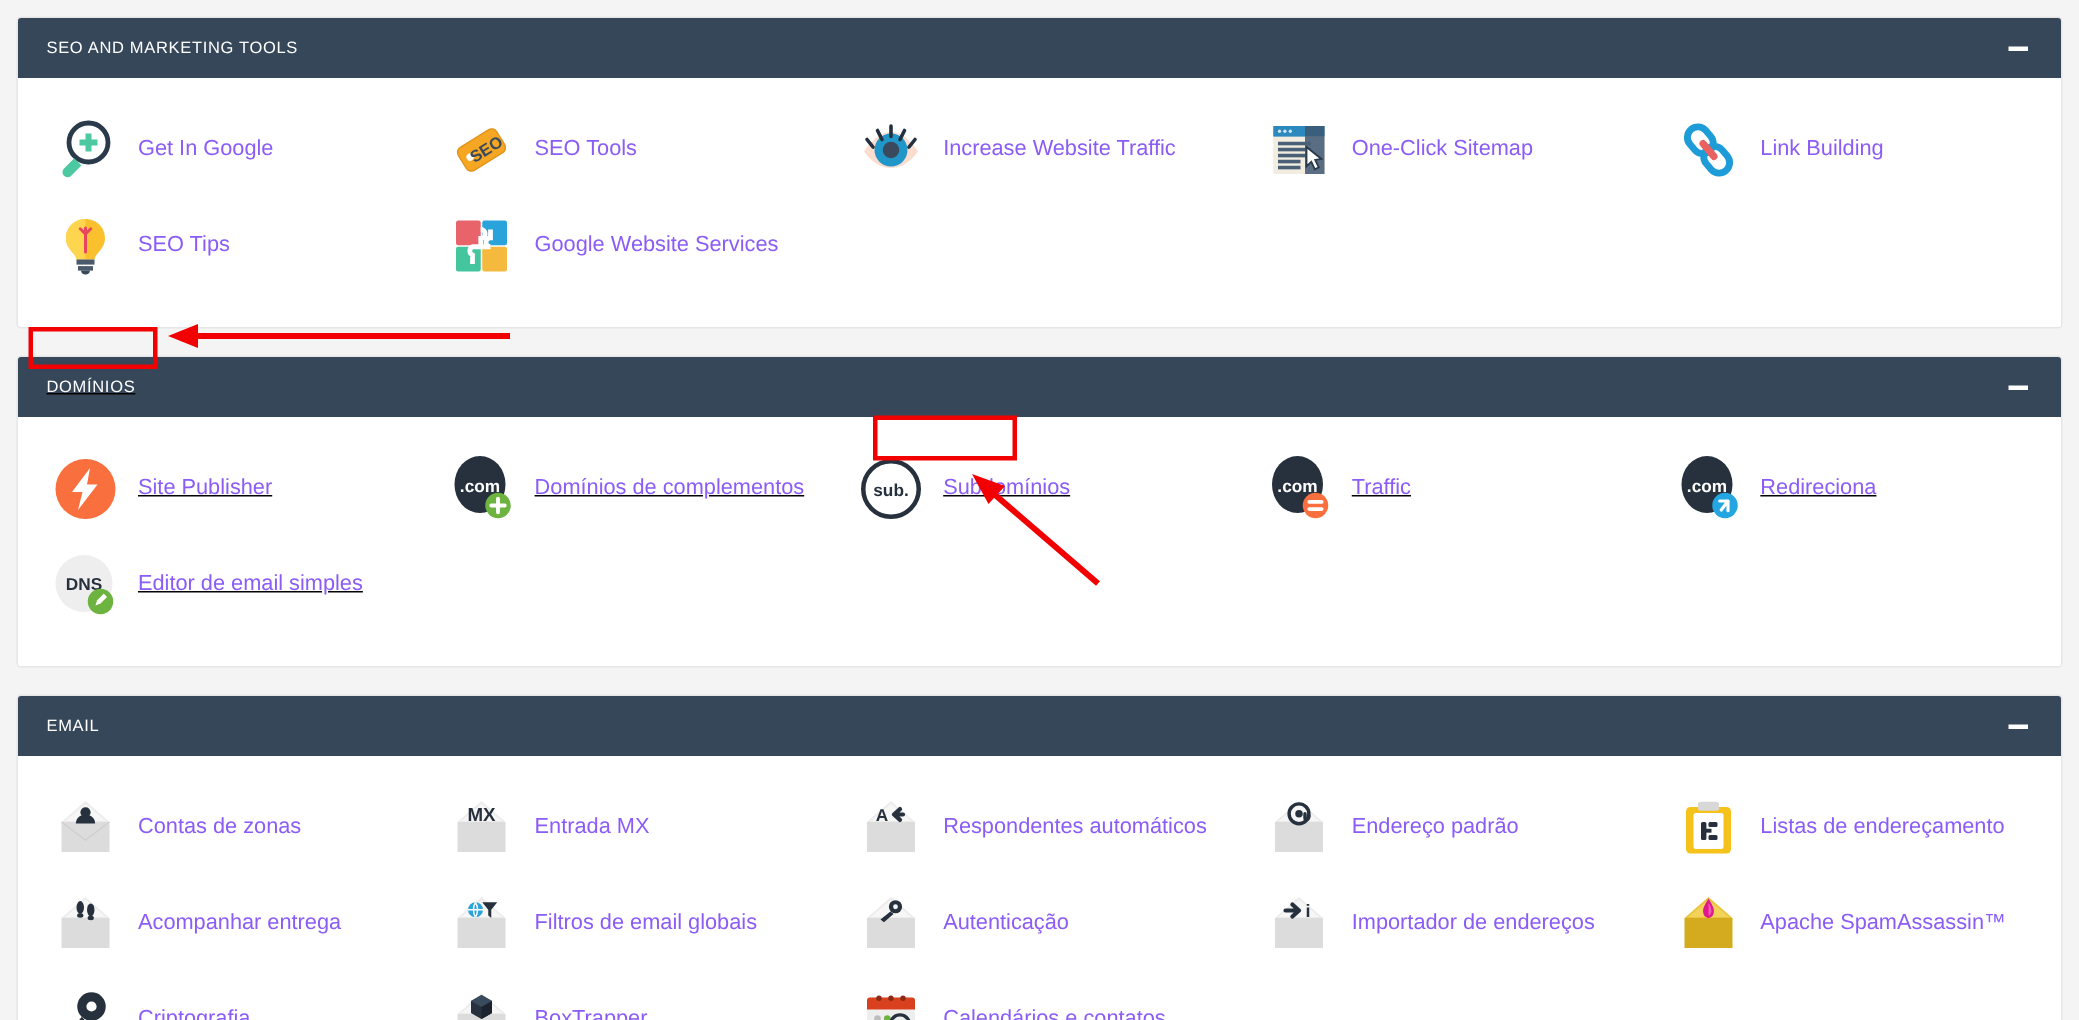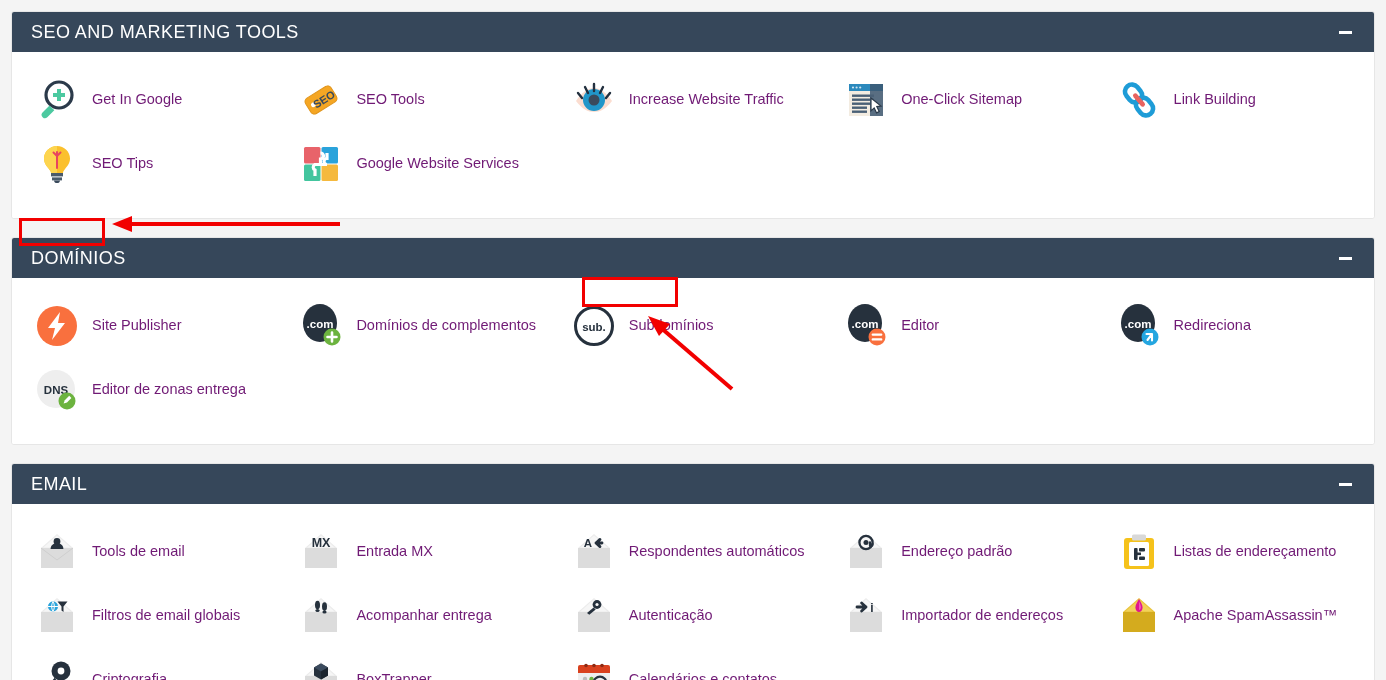--- a/index.html
+++ b/index.html
@@ -33,21 +33,21 @@
     height: 40px;
     display: flex;
     align-items: center;
     justify-content: space-between;
     padding: 0 18px 0 19px;
     position: relative;
   }
 
   .card-title {
     color: #ffffff;
-    font-size: 18px;
+    font-size: 11px;
     letter-spacing: .45px;
     font-weight: 400;
     text-transform: uppercase;
     white-space: nowrap;
   }
 
   .collapse-btn {
     width: 22px;
     height: 22px;
     display: flex;
@@ -79,21 +79,21 @@
     align-items: center;
     gap: 12px;
     padding: 9px 8px 9px 14px;
     text-decoration: none;
     min-height: 60px;
     position: relative;
   }
   .item:nth-child(5n+1) { padding-left: 22px; }
 
   .item-label {
-    color: #701a75;
+    color: #8b5cf6;
     font-size: 14.5px;
     line-height: 1.2;
     white-space: nowrap;
     cursor: pointer;
   }
 
   .icon-wrap {
     width: 46px;
     height: 46px;
     flex: 0 0 46px;
@@ -232,21 +232,21 @@
               <path d="M22.5 22.5h5.5a3 3 0 110-6v-5.5" stroke="#ffffff" stroke-width="3.2" fill="none"></path>
             </svg>
           </span>
           <span class="item-label">Google Website Services</span>
         </div>
 
       </div>
     </div>
   </div>
 
-  <div class="card" style="position:relative;">
+  <div class="card" style="position:relative;text-decoration:underline;">
     <div class="card-header">
       <span class="card-title">DOMÍNIOS</span>
       <span class="collapse-btn">
           <span class="dash"></span>
         </span>
     </div>
     <div class="card-body">
       <div class="grid">
 
         <div class="item">
@@ -283,21 +283,21 @@
 
         <div class="item">
           <span class="icon-wrap">
             <svg width="44" height="44" viewBox="0 0 44 44">
               <ellipse cx="21" cy="19" rx="17" ry="19" fill="#26313d"></ellipse>
               <text x="21" y="24" font-family="'Liberation Sans',sans-serif" font-size="11.5" font-weight="bold" fill="#ffffff" text-anchor="middle">.com</text>
               <circle cx="33" cy="33" r="8.5" fill="#f9703e"></circle>
               <path d="M28.8 30.6h8.4M28.8 35.4h8.4" stroke="#ffffff" stroke-width="2.4" stroke-linecap="round"></path>
             </svg>
           </span>
-          <span class="item-label">Editor</span>
+          <span class="item-label">Traffic</span>
         </div>
 
         <div class="item">
           <span class="icon-wrap">
             <svg width="44" height="44" viewBox="0 0 44 44">
               <ellipse cx="21" cy="19" rx="17" ry="19" fill="#26313d"></ellipse>
               <text x="21" y="24" font-family="'Liberation Sans',sans-serif" font-size="11.5" font-weight="bold" fill="#ffffff" text-anchor="middle">.com</text>
               <circle cx="33" cy="33" r="8.5" fill="#24a6e0"></circle>
               <path d="M29.5 30h5.5v6.5M35 30l-4.5 6" stroke="#ffffff" stroke-width="2.1" fill="none" stroke-linecap="round" stroke-linejoin="round"></path>
             </svg>
@@ -307,21 +307,21 @@
 
         <div class="item">
           <span class="icon-wrap">
             <svg width="44" height="44" viewBox="0 0 44 44">
               <circle cx="21" cy="21" r="19" fill="#eeeeee"></circle>
               <text x="21" y="25.5" font-family="'Liberation Sans',sans-serif" font-size="11.5" font-weight="bold" fill="#26313d" text-anchor="middle">DNS</text>
               <circle cx="32" cy="33" r="8.5" fill="#6cb33f"></circle>
               <path d="M28.6 35.6l1.2-3.4 4.4-4.4 2.2 2.2-4.4 4.4z" fill="#ffffff"></path>
             </svg>
           </span>
-          <span class="item-label">Editor de zonas entrega</span>
+          <span class="item-label">Editor de email simples</span>
         </div>
 
       </div>
     </div>
   </div>
 
   <div class="card">
     <div class="card-header">
       <span class="card-title">EMAIL</span>
       <span class="collapse-btn">
@@ -335,21 +335,21 @@
           <span class="icon-wrap">
             <svg width="44" height="44" viewBox="0 0 44 44">
               <path d="M6 18h32v20H6z" fill="#dcdcdc"></path>
               <path d="M22 4L6 18h32z" fill="#ececec"></path>
               <path d="M22 5.6L8.4 17.4h27.2z" fill="#f6f6f6"></path>
               <circle cx="22" cy="11.5" r="3.4" fill="#26313d"></circle>
               <path d="M15.6 19c0-3.6 2.9-6 6.4-6s6.4 2.4 6.4 6z" fill="#26313d"></path>
               <path d="M6 18l16 12 16-12" fill="none" stroke="#cfcfcf" stroke-width="1"></path>
             </svg>
           </span>
-          <span class="item-label">Tools de email</span>
+          <span class="item-label">Contas de zonas</span>
         </div>
 
 
         <div class="item">
           <span class="icon-wrap">
             <svg width="44" height="44" viewBox="0 0 44 44">
               <path d="M6 18h32v20H6z" fill="#dcdcdc"></path>
               <path d="M22 4L6 18h32z" fill="#ececec"></path>
               <path d="M22 5.6L8.4 17.4h27.2z" fill="#f6f6f6"></path>
               <text x="22" y="17" font-family="'Liberation Sans',sans-serif" font-size="12.5" font-weight="bold" fill="#26313d" text-anchor="middle">MX</text>
@@ -401,41 +401,41 @@
           </span>
           <span class="item-label">Listas de endereçamento</span>
         </div>
 
         <div class="item">
           <span class="icon-wrap">
             <svg width="44" height="44" viewBox="0 0 44 44">
               <path d="M6 18h32v20H6z" fill="#dcdcdc"></path>
               <path d="M22 4L6 18h32z" fill="#ececec"></path>
               <path d="M22 5.6L8.4 17.4h27.2z" fill="#f6f6f6"></path>
-              <circle cx="18" cy="12.5" r="5" fill="#2aa3db"></circle>
-              <path d="M13 12.5h10M18 7.6c1.8 2.6 1.8 7.2 0 9.8M18 7.6c-1.8 2.6-1.8 7.2 0 9.8" stroke="#ffffff" stroke-width="1" fill="none"></path>
-              <path d="M22.5 7.5h10l-4 5v5.5l-2-1.6V12.5z" fill="#26313d"></path>
-            </svg>
-          </span>
-          <span class="item-label">Filtros de email globais</span>
-        </div>
-
-        <div class="item">
-          <span class="icon-wrap">
-            <svg width="44" height="44" viewBox="0 0 44 44">
-              <path d="M6 18h32v20H6z" fill="#dcdcdc"></path>
-              <path d="M22 4L6 18h32z" fill="#ececec"></path>
-              <path d="M22 5.6L8.4 17.4h27.2z" fill="#f6f6f6"></path>
               <ellipse cx="18.5" cy="11" rx="2.5" ry="4.3" fill="#26313d"></ellipse>
               <ellipse cx="18.5" cy="16.4" rx="2.1" ry="1.5" fill="#26313d"></ellipse>
               <ellipse cx="25.5" cy="12.6" rx="2.5" ry="4.3" fill="#26313d"></ellipse>
               <ellipse cx="25.5" cy="18" rx="2.1" ry="1.5" fill="#26313d"></ellipse>
             </svg>
           </span>
           <span class="item-label">Acompanhar entrega</span>
+        </div>
+
+        <div class="item">
+          <span class="icon-wrap">
+            <svg width="44" height="44" viewBox="0 0 44 44">
+              <path d="M6 18h32v20H6z" fill="#dcdcdc"></path>
+              <path d="M22 4L6 18h32z" fill="#ececec"></path>
+              <path d="M22 5.6L8.4 17.4h27.2z" fill="#f6f6f6"></path>
+              <circle cx="18" cy="12.5" r="5" fill="#2aa3db"></circle>
+              <path d="M13 12.5h10M18 7.6c1.8 2.6 1.8 7.2 0 9.8M18 7.6c-1.8 2.6-1.8 7.2 0 9.8" stroke="#ffffff" stroke-width="1" fill="none"></path>
+              <path d="M22.5 7.5h10l-4 5v5.5l-2-1.6V12.5z" fill="#26313d"></path>
+            </svg>
+          </span>
+          <span class="item-label">Filtros de email globais</span>
         </div>
 
 
         <div class="item">
           <span class="icon-wrap">
             <svg width="44" height="44" viewBox="0 0 44 44">
               <path d="M6 18h32v20H6z" fill="#dcdcdc"></path>
               <path d="M22 4L6 18h32z" fill="#ececec"></path>
               <path d="M22 5.6L8.4 17.4h27.2z" fill="#f6f6f6"></path>
               <circle cx="25" cy="10.5" r="4.4" fill="#26313d"></circle>

